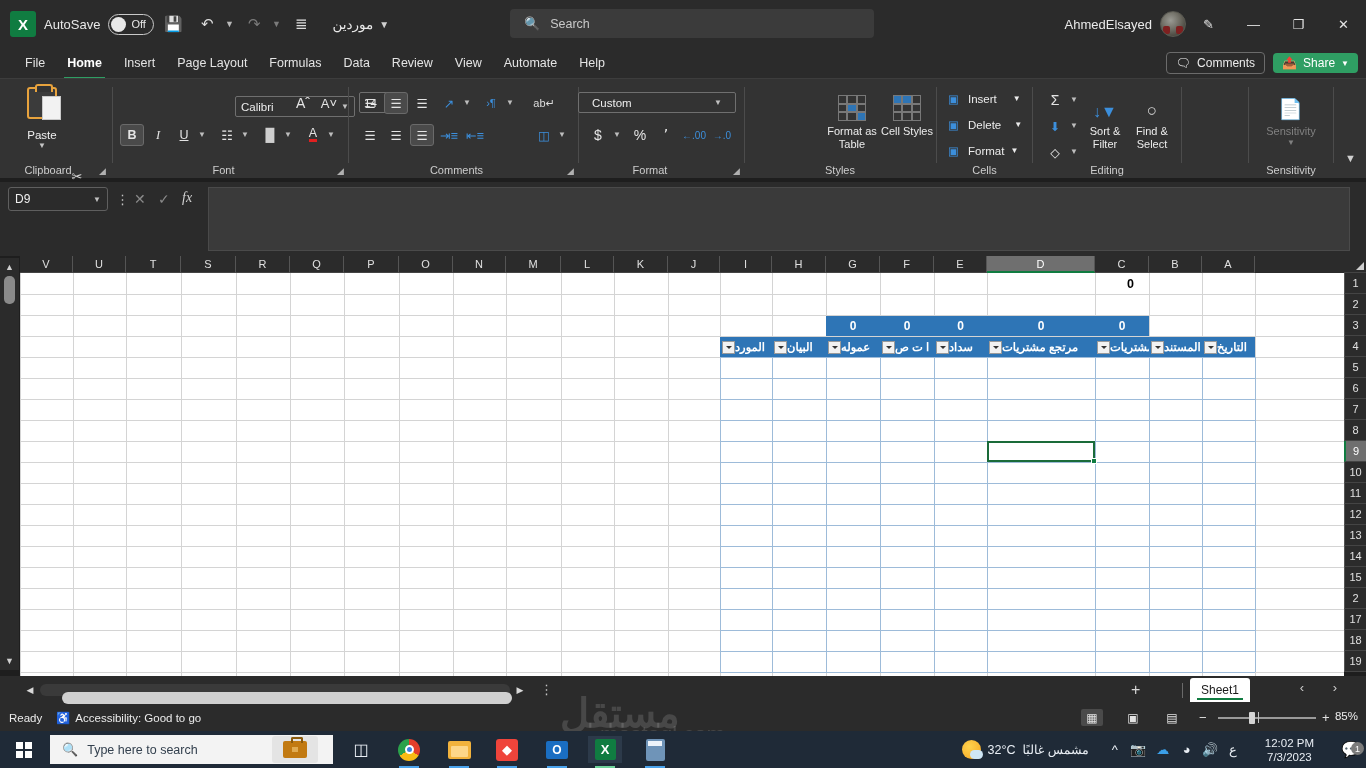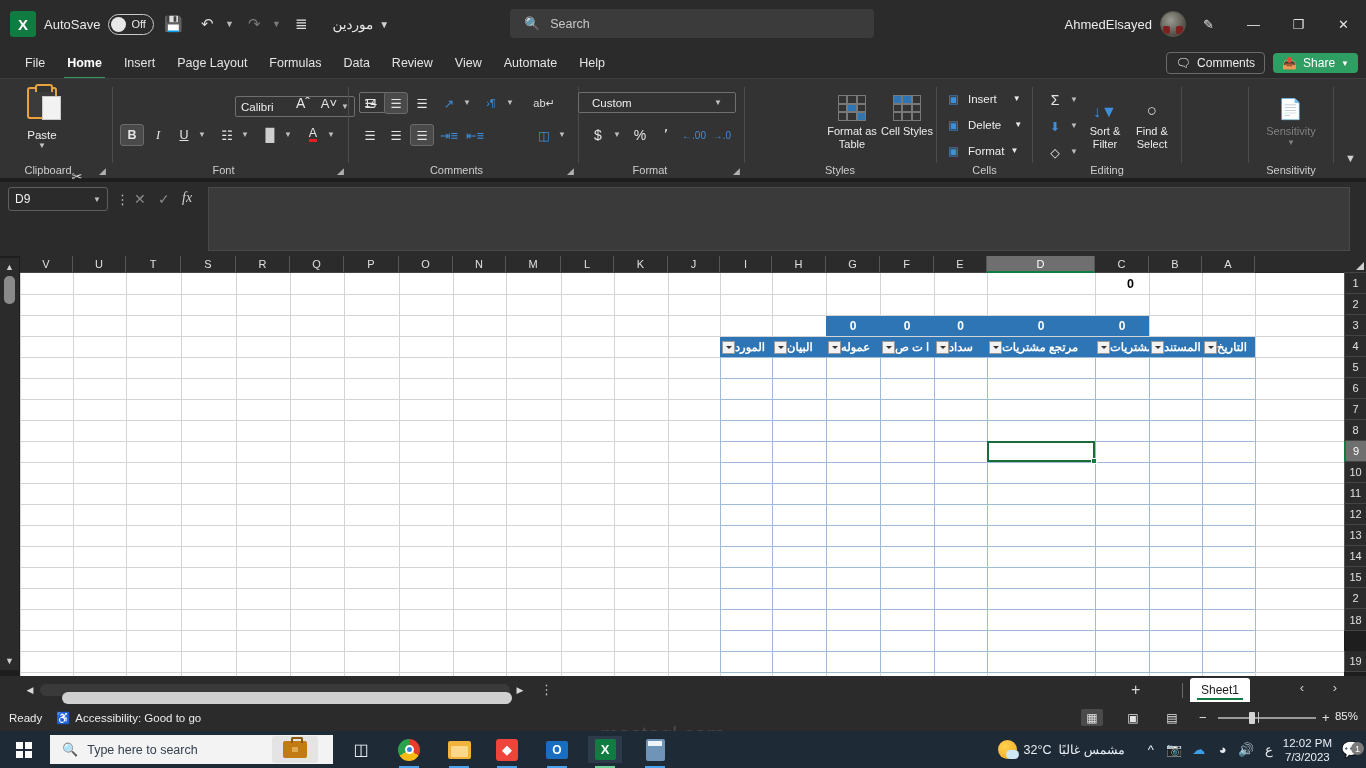--- a/index.html
+++ b/index.html
@@ -300,21 +300,21 @@
   .bc:before{content:"";position:absolute;left:8px;top:-4px;width:8px;height:4px;border:2px solid #8a5a0c;border-bottom:none;border-radius:2px 2px 0 0;}
   .bc:after{content:"";position:absolute;left:9px;top:6px;width:6px;height:5px;background:#e0ab52;}
   .tbicon{position:absolute;top:5px;width:34px;height:27px;display:flex;align-items:center;justify-content:center;}
   .tbicon .run{position:absolute;bottom:-5px;left:7px;right:7px;height:2.5px;background:#4aa3ec;}
   .tbicon.active{background:#31405010;}
   .tray{position:absolute;right:0;top:0;height:37px;display:flex;align-items:center;color:#e9eef4;}
   .weather{display:flex;align-items:center;gap:7px;font-size:12.5px;}
   .sun{width:19px;height:19px;border-radius:50%;background:radial-gradient(circle at 38% 35%,#ffd24d,#f5a623);position:relative;}
   .sun:after{content:"";position:absolute;right:-2px;bottom:0;width:13px;height:9px;background:#cfe6f5;border-radius:6px;}
   .tray-ic{width:24px;display:flex;align-items:center;justify-content:center;font-size:13px;color:#e9eef4;}
-  .clock{font-size:11.5px;line-height:14px;text-align:center;margin:0 4px;}
+  .clock{font-size:11.5px;line-height:14px;text-align:center;margin:0 22px;}
   .notif{width:30px;display:flex;align-items:center;justify-content:center;position:relative;}
   .notif-badge{
     position:absolute;right:2px;bottom:4px;width:13px;height:13px;border-radius:50%;
     background:#7b7b7b;color:#fff;font-size:9px;display:flex;align-items:center;justify-content:center;
   }
   .watermark{
     position:absolute;left:560px;top:690px;font-size:40px;color:rgba(255,255,255,0.14);
     font-weight:bold;direction:rtl;pointer-events:none;
   }
   .watermark2{
@@ -719,21 +719,21 @@
         <div class="rh" style="top: 147px;">8</div>
         <div class="rh sel" style="top: 168px;">9</div>
         <div class="rh" style="top: 189px;">10</div>
         <div class="rh" style="top: 210px;">11</div>
         <div class="rh" style="top: 231px; text-align: center;">12</div>
         <div class="rh" style="top: 252px;">13</div>
         <div class="rh" style="top: 273px;">14</div>
         <div class="rh" style="top: 294px;">15</div>
         <div class="rh" style="top: 315px;">2</div>
         <div class="rh" style="top: 336px;">17</div>
-        <div class="rh" style="top: 337px;">18</div>
+        <div class="rh" style="top: 357px;">18</div>
         <div class="rh" style="top: 378px;">19</div>
       </div>
     <div style="position:absolute;right:0;top:0;width:22px;height:17px;background:#2b2b2b;
                 border-bottom:1px solid #444;display:flex;align-items:flex-end;justify-content:flex-end;">
       <div style="width:0;height:0;border-left:8px solid transparent;border-bottom:8px solid #cfcfcf;margin:0 2px 2px 0"></div>
     </div>
   </div>
 
   <div class="vscroll">
     <div class="vsb-up">▲</div>
@@ -765,20 +765,21 @@
     <div class="viewbtn" style="left:1122px">▣</div>
     <div class="viewbtn" style="left:1161px">▤</div>
     <div class="zm-minus">−</div>
     <div class="zm-track"></div>
     <div class="zm-mid"></div>
     <div class="zm-thumb"></div>
     <div class="zm-plus">+</div>
     <div class="zm-pct">85%</div>
   </div>
 
+  <div class="watermark">مستقل</div>
   <div class="watermark2">mostaql.com</div>
 
   <div class="taskbar">
     <div class="startbtn">
       <div class="win-logo">
           <div></div>
           <div></div>
           <div></div>
           <div></div>
         </div>

